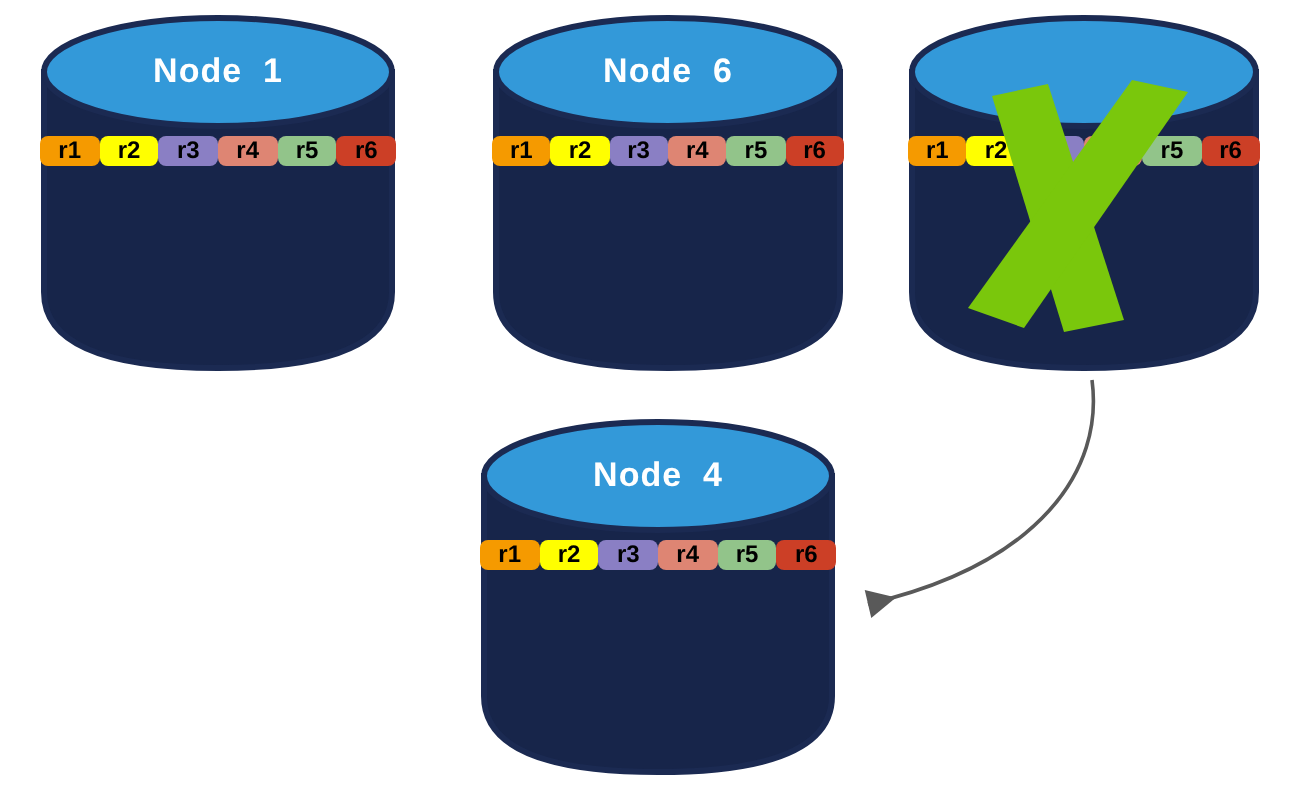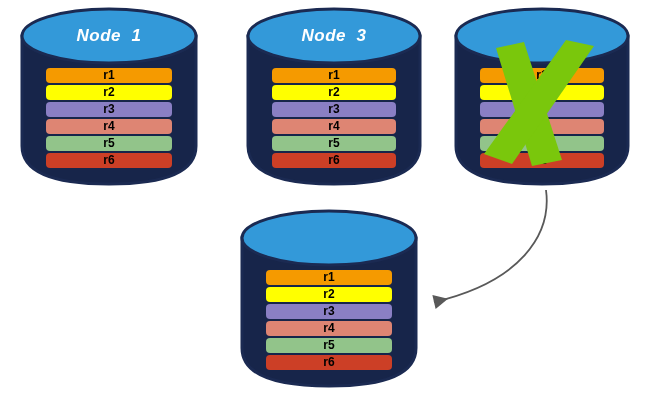--- a/index.html
+++ b/index.html
@@ -35,28 +35,27 @@
     left: 0;
     width: 100%;
     text-align: center;
     color: #ffffff;
     font-weight: bold;
     font-size: 17px;
     letter-spacing: 0.5px;
     font-family: "Liberation Sans", sans-serif;
     pointer-events: none;
     white-space: pre;
-    font-style: italic;
   }
   .rows {
     position: absolute;
     left: 0;
     width: 100%;
     display: flex;
-    flex-direction: column;
+    flex-direction: row;
     align-items: flex-end;
   }
   .row {
     height: 15px;
     margin: 0 auto 2px auto;
     border-radius: 4px;
     color: #000000;
     font-weight: bold;
     font-size: 12px;
     line-height: 15px;
@@ -97,21 +96,21 @@
       <div class="row" style="background:#92C48A; width:126px;">r5</div>
       <div class="row" style="background:#CC3F26; width:126px;">r6</div>
     </div>
   </div>
 
   <div class="node" id="node-2" style="left:246px; top:6px; width:176px; height:180px;">
     <svg class="node-svg" width="176" height="180" viewBox="0 0 176 180">
       <path d="M2,30 L2,140 Q2,178 88,178 Q174,178 174,140 L174,30 Z" fill="#17254A" stroke="#1B2A52" stroke-width="3"></path>
       <ellipse cx="88" cy="30" rx="86" ry="27" fill="#3399D9" stroke="#1B2A52" stroke-width="3"></ellipse>
     </svg>
-    <div class="node-title" style="top:20px;">Node  3</div>
+    <div class="node-title" style="top:20px;">Node  6</div>
     <div class="rows" style="top:62px;">
       <div class="row" style="background:#F59A00; width:124px;">r1</div>
       <div class="row" style="background:#FFFF00; width:124px;">r2</div>
       <div class="row" style="background:#8A7FC4; width:124px;">r3</div>
       <div class="row" style="background:#DE8573; width:124px;">r4</div>
       <div class="row" style="background:#92C48A; width:124px;">r5</div>
       <div class="row" style="background:#CC3F26; width:124px;">r6</div>
     </div>
   </div>
 
@@ -135,20 +134,21 @@
         <polygon points="140,40 112,34 30,148 58,158"></polygon>
       </g>
     </svg>
   </div>
 
   <div class="node" id="node-4" style="left:240px; top:208px; width:178px; height:180px;">
     <svg class="node-svg" width="178" height="180" viewBox="0 0 178 180">
       <path d="M2,30 L2,140 Q2,178 89,178 Q176,178 176,140 L176,30 Z" fill="#17254A" stroke="#1B2A52" stroke-width="3"></path>
       <ellipse cx="89" cy="30" rx="87" ry="27" fill="#3399D9" stroke="#1B2A52" stroke-width="3"></ellipse>
     </svg>
+    <div class="node-title" style="top:20px;">Node  4</div>
     <div class="rows" style="top:62px;">
       <div class="row" style="background:#F59A00; width:126px;">r1</div>
       <div class="row" style="background:#FFFF00; width:126px;">r2</div>
       <div class="row" style="background:#8A7FC4; width:126px;">r3</div>
       <div class="row" style="background:#DE8573; width:126px;">r4</div>
       <div class="row" style="background:#92C48A; width:126px;">r5</div>
       <div class="row" style="background:#CC3F26; width:126px;">r6</div>
     </div>
   </div>
 

